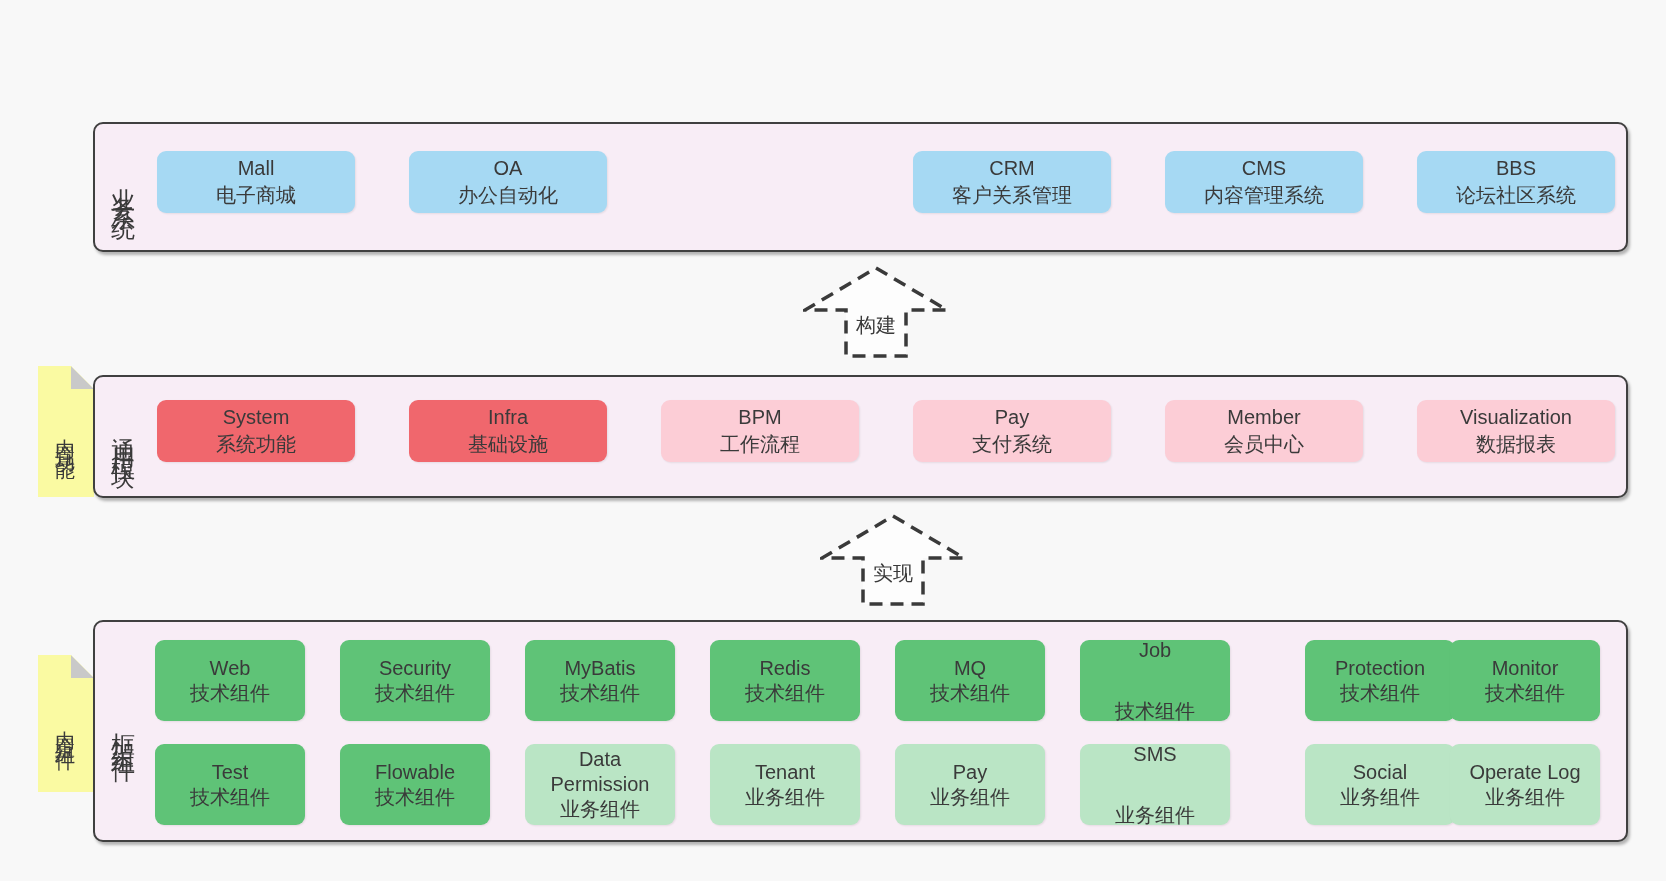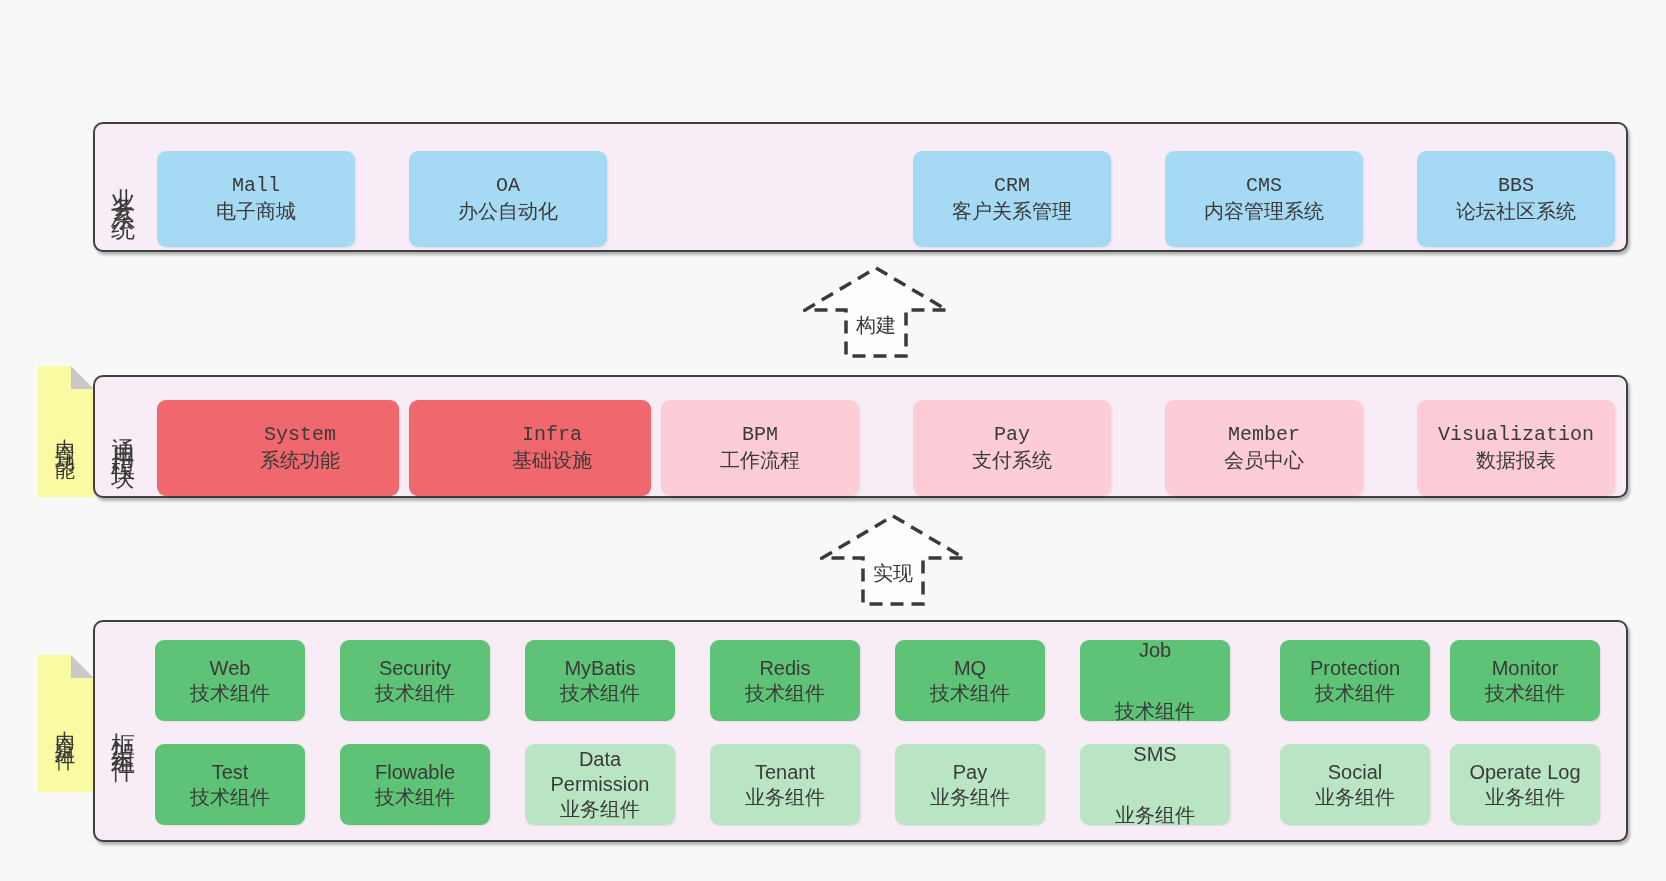--- a/index.html
+++ b/index.html
@@ -16,37 +16,37 @@
 
   .side-label{position:absolute;left:12px;top:50%;transform:translateY(-50%);
               writing-mode:vertical-rl;text-orientation:upright;
               font-size:24px;letter-spacing:9px;color:var(--text,#3a3a3a);white-space:nowrap;}
 
   
   .box{position:absolute;border-radius:9px;display:flex;flex-direction:column;
        align-items:center;justify-content:center;text-align:center;
        color:var(--text,#3a3a3a);font-size:20px;line-height:27px;
        box-shadow:1px 1px 2px rgba(0,0,0,0.08);}
-  .box-lg{width:198px;height:96px;font-family:Liberation Mono, monospace;}
+  .box-lg{width:198px;height:62px;}
   .box-sm{width:150px;height:81px;line-height:25px;padding:0 10px;box-sizing:border-box;}
   .blue{background:var(--blue,#a6d9f3);}
-  .red{background:var(--red,#f0676d);padding-left:44px;}
+  .red{background:var(--red,#f0676d);}
   .pink{background:var(--pink,#fccdd6);}
   .green-dark{background:var(--green-dark,#5fc377);}
   .green-light{background:var(--green-light,#bae5c5);}
 
   
   .lg-c0{left:62px;} .lg-c1{left:314px;} .lg-c2{left:566px;}
   .lg-c3{left:818px;} .lg-c4{left:1070px;text-align:center;} .lg-c5{left:1322px;}
   #layer-business .box{top:27px;}
   #layer-modules .box{top:23px;}
 
   
   .sm-c0{left:60px;} .sm-c1{left:245px;} .sm-c2{left:430px;} .sm-c3{left:615px;}
-  .sm-c4{left:800px;} .sm-c5{left:985px;gap:36px;} .sm-c6{left:1185px;} .sm-c7{left:1355px;}
+  .sm-c4{left:800px;} .sm-c5{left:985px;gap:36px;} .sm-c6{left:1210px;} .sm-c7{left:1355px;}
   .row-0{top:18px;} .row-1{top:122px;}
 
   
   .sticky{position:absolute;width:56px;background:var(--yellow,#fafaa2);z-index:1;
           clip-path:polygon(0 0,calc(100% - 23px) 0,100% 23px,100% 100%,0 100%);
           box-shadow:1px 1px 2px rgba(0,0,0,0.15);}
   #sticky-functions{left:38px;top:366px;height:131px;}
   #sticky-components{left:38px;top:655px;height:137px;}
   .sticky .fold{position:absolute;right:0;top:0;width:23px;height:23px;
           background:var(--fold,#c9c9c9);clip-path:polygon(0 0,100% 100%,0 100%);}

